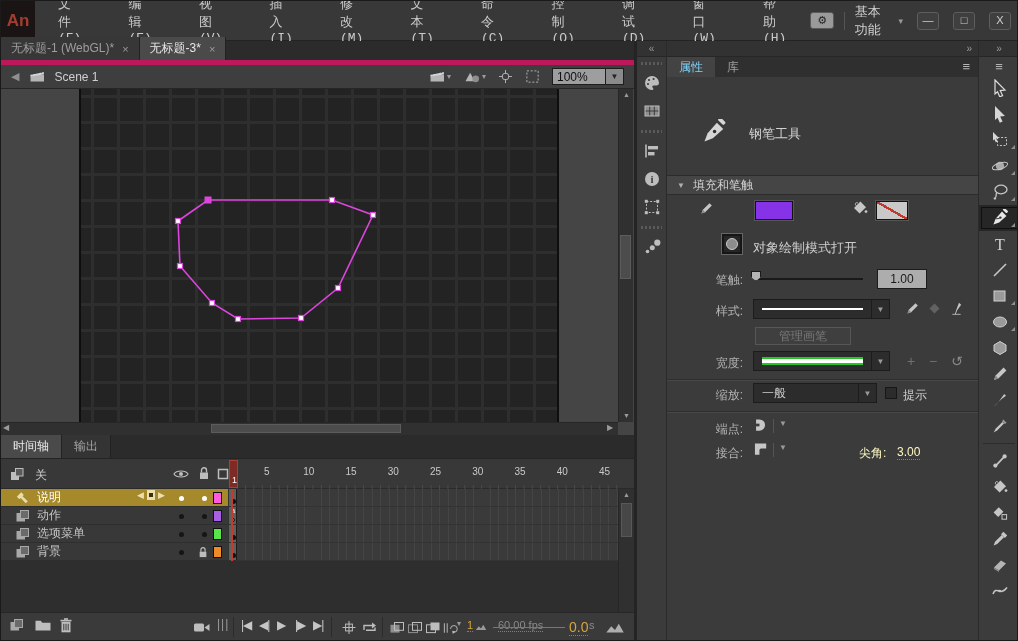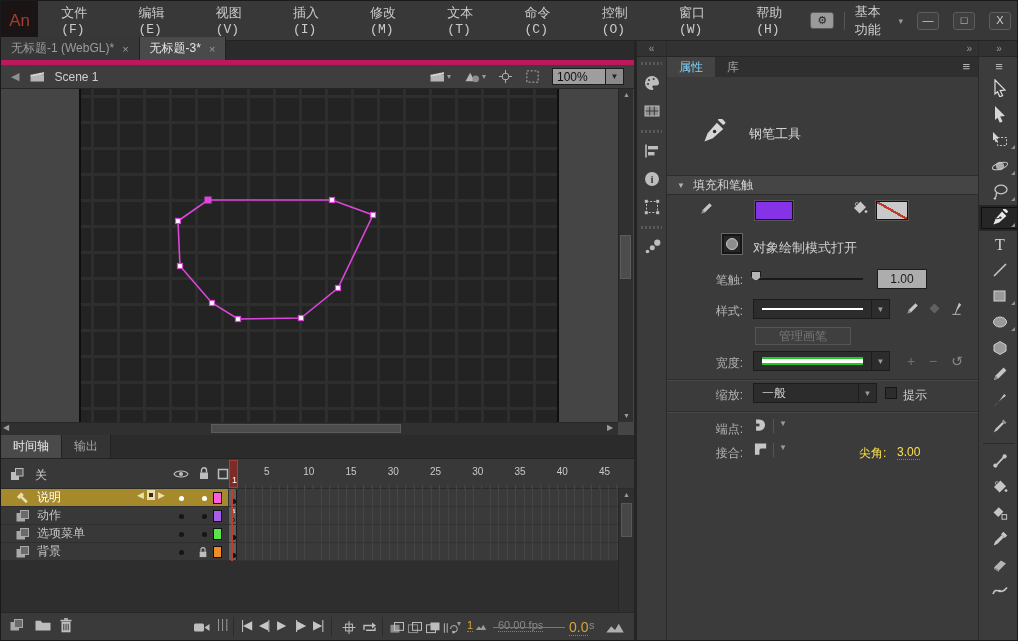--- a/index.html
+++ b/index.html
@@ -8,21 +8,21 @@
     position:relative; width:1018px; height:641px; overflow:hidden;
     background:#353535; font-family:"Liberation Sans","DejaVu Sans",sans-serif;
     color:#c8c8c8; font-size:12px; border:1px solid #1a1a1a; user-select:none;
   }
   .abs { position:absolute; }
   .ic svg { display:block; }
   .row { display:flex; align-items:center; }
 
   
   #menubar { left:0; top:0; width:1018px; height:40px; background:#383838; border-bottom:1px solid #232323; display:flex; align-items:center; }
-  #an-logo { width:46px; height:40px; background:#1b1414; color:#a43c30; font-weight:normal; font-size:17px; display:flex; align-items:center; justify-content:center; }
+  #an-logo { width:46px; height:40px; background:#1b1414; color:#a43c30; font-weight:bold; font-size:17px; display:flex; align-items:center; justify-content:center; }
   .menu-item { padding:0 23px; height:40px; display:flex; align-items:center; color:#cbcbcb; font-size:13px; cursor:default;font-family:Liberation Mono, monospace; }
   #menubar-right { margin-left:auto; display:flex; align-items:center; gap:10px; padding-right:8px; }
   #sync-btn { width:30px; height:17px; background:#9a9a9a; border:1px solid #5a5a5a; border-radius:3px; color:#222; font-size:11px; line-height:15px; text-align:center; }
   .vsep { width:1px; height:18px; background:#555; }
   #workspace { color:#cfcfcf; font-size:13px; display:flex; align-items:center; gap:6px; }
   #workspace .caret { font-size:9px; color:#9a9a9a; }
   .winbtn { width:28px; height:18px; background:#3f3f3f; border:1px solid #5d5d5d; border-radius:3px; color:#cfcfcf; font-size:11px; line-height:15px; text-align:center; margin-left:4px; }
 
   
   #doc-tabs { left:0; top:40px; width:633px; height:24px; background:#2b2b2b; display:flex; align-items:flex-end; border-bottom:5px solid #be185d; }
@@ -127,21 +127,21 @@
   #fill-swatch { position:absolute; left:209px; top:124px; width:32px; height:19px; border:1px solid #131313; outline:1px solid #555;
     background:linear-gradient(to top right,#c9c9c9 46%,#c0392b 46%,#c0392b 54%,#c9c9c9 54%); background-color:#c9c9c9; }
   #objdraw-btn { position:absolute; left:54px; top:156px; width:22px; height:22px; background:#262626; border:1px solid #666; box-shadow:inset 0 0 0 2px #161616; display:flex; align-items:center; justify-content:center; }
   #objdraw-btn .circ { width:12px; height:12px; border-radius:50%; background:#8d8d8d; border:1px solid #c9c9c9; }
   #stroke-slider { position:absolute; left:88px; top:201px; width:108px; height:2px; background:#191919; }
   #stroke-thumb { position:absolute; left:84px; top:194px; width:10px; height:10px; background:#b5b5b5; border:1px solid #1a1a1a; clip-path:polygon(0 0,100% 0,100% 60%,50% 100%,0 60%); }
   #stroke-value { position:absolute; left:210px; top:192px; width:50px; height:20px; background:#adadad; border:1px solid #1c1c1c; color:#1a1a1a; text-align:center; line-height:18px; }
   .mini-btn { position:absolute; color:#bdbdbd; }
   #manage-brushes { position:absolute; left:88px; top:250px; width:96px; height:18px; border:1px solid #565656; color:#787878; text-align:center; line-height:16px; background:#3f3f3f; }
   #hint-box { position:absolute; left:218px; top:310px; width:12px; height:12px; background:#2c2c2c; border:1px solid #171717; }
-  .grayval { color:#fde047; }
+  .grayval { color:#fef9c3; }
   .capjoin-sep { position:absolute; width:1px; height:14px; background:#555; }
 
   #toolbar { left:977px; top:40px; width:41px; height:601px; background:#3c3c3c; border-left:1px solid #2a2a2a; }
   #tools-menu { height:18px; display:flex; align-items:center; justify-content:center; color:#b5b5b5; font-size:13px; }
   .tool { width:41px; height:26px; display:flex; align-items:center; justify-content:center; position:relative; }
   .tool.active { background:#262626; outline:1px solid #0f0f0f; outline-offset:-3px; }
   .tool .fly { position:absolute; right:5px; bottom:4px; width:0; height:0; border-left:4px solid transparent; border-bottom:4px solid #8f8f8f; }
   .tool-div { height:5px; border-bottom:1px solid #2b2b2b; margin:0 4px 4px 4px; }
 </style>
 </head>
@@ -153,20 +153,21 @@
     <div id="an-logo">An</div>
     <div id="menu-items" style="display:flex;">
         <div class="menu-item">文件(F)</div>
         <div class="menu-item">编辑(E)</div>
         <div class="menu-item">视图(V)</div>
         <div class="menu-item">插入(I)</div>
         <div class="menu-item">修改(M)</div>
         <div class="menu-item">文本(T)</div>
         <div class="menu-item">命令(C)</div>
         <div class="menu-item">控制(O)</div>
+        <div class="menu-item">调试(D)</div>
         <div class="menu-item">窗口(W)</div>
         <div class="menu-item">帮助(H)</div>
       </div>
     <div id="menubar-right">
       <div id="sync-btn">⚙</div>
       <div class="vsep"></div>
       <div id="workspace">
         <span>基本功能</span>
         <span class="caret">▾</span>
       </div>

